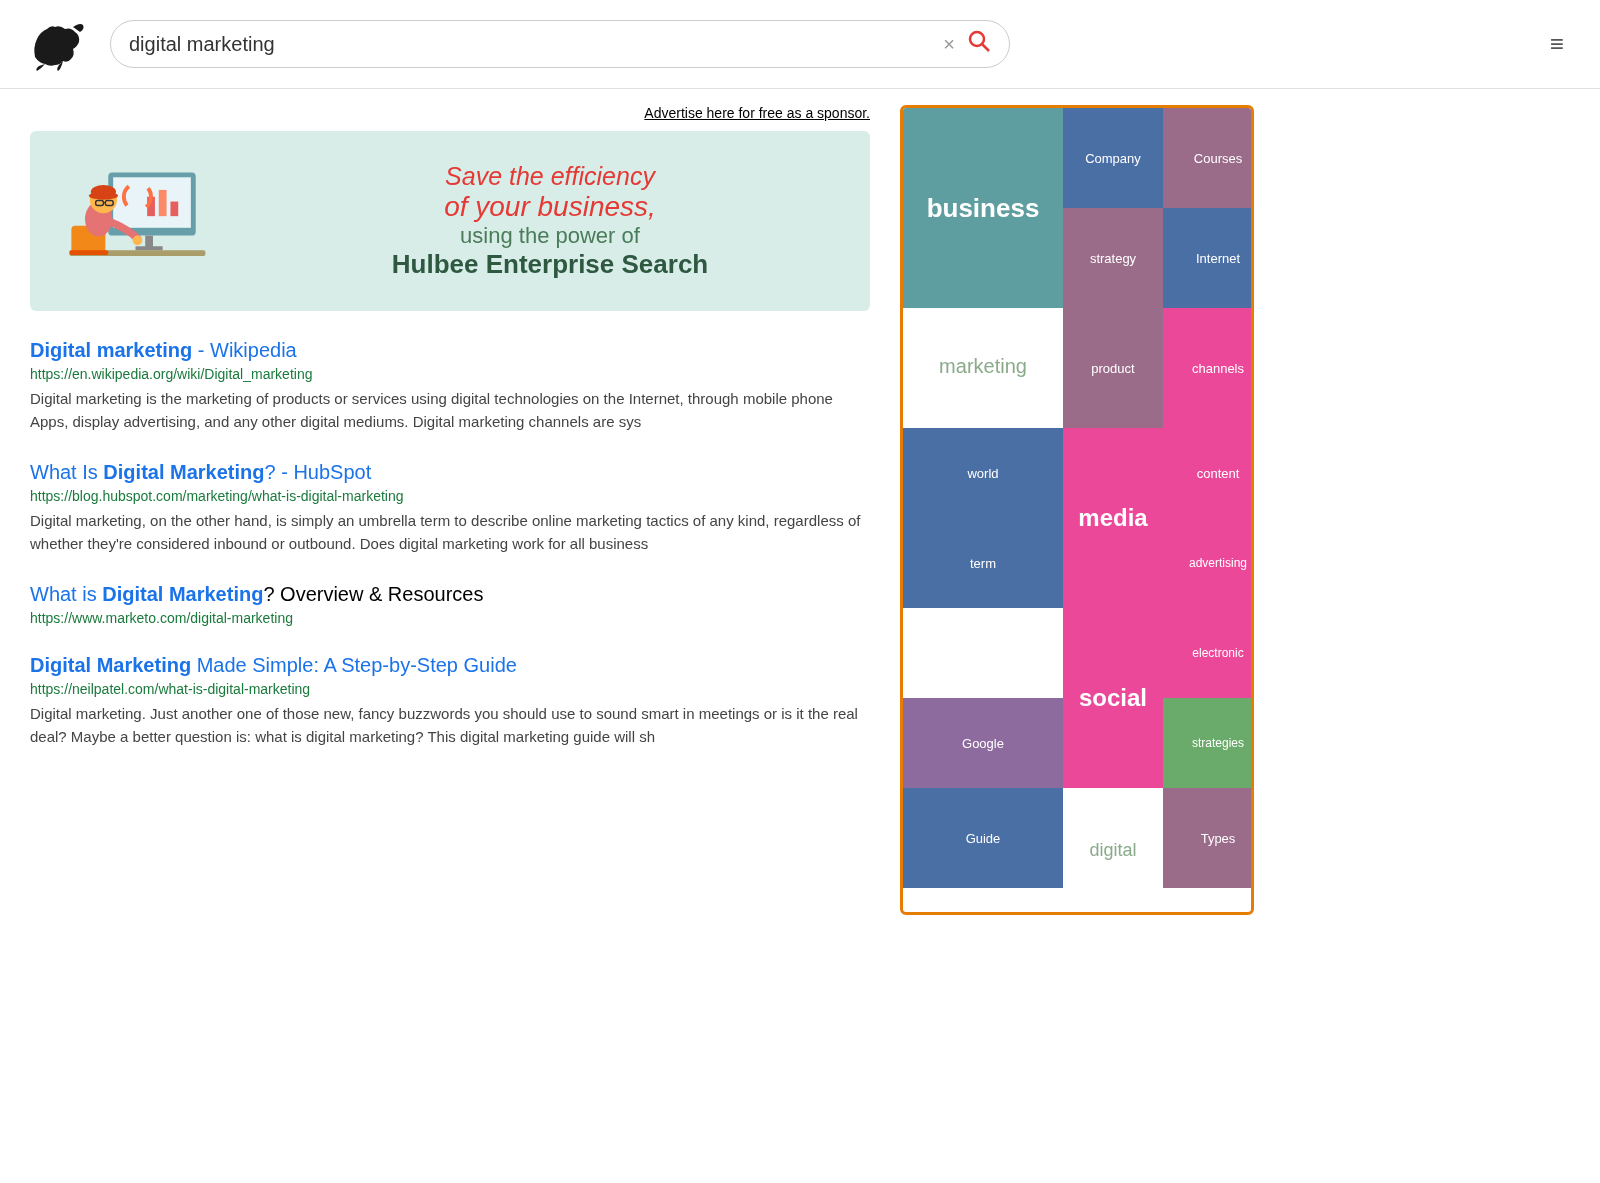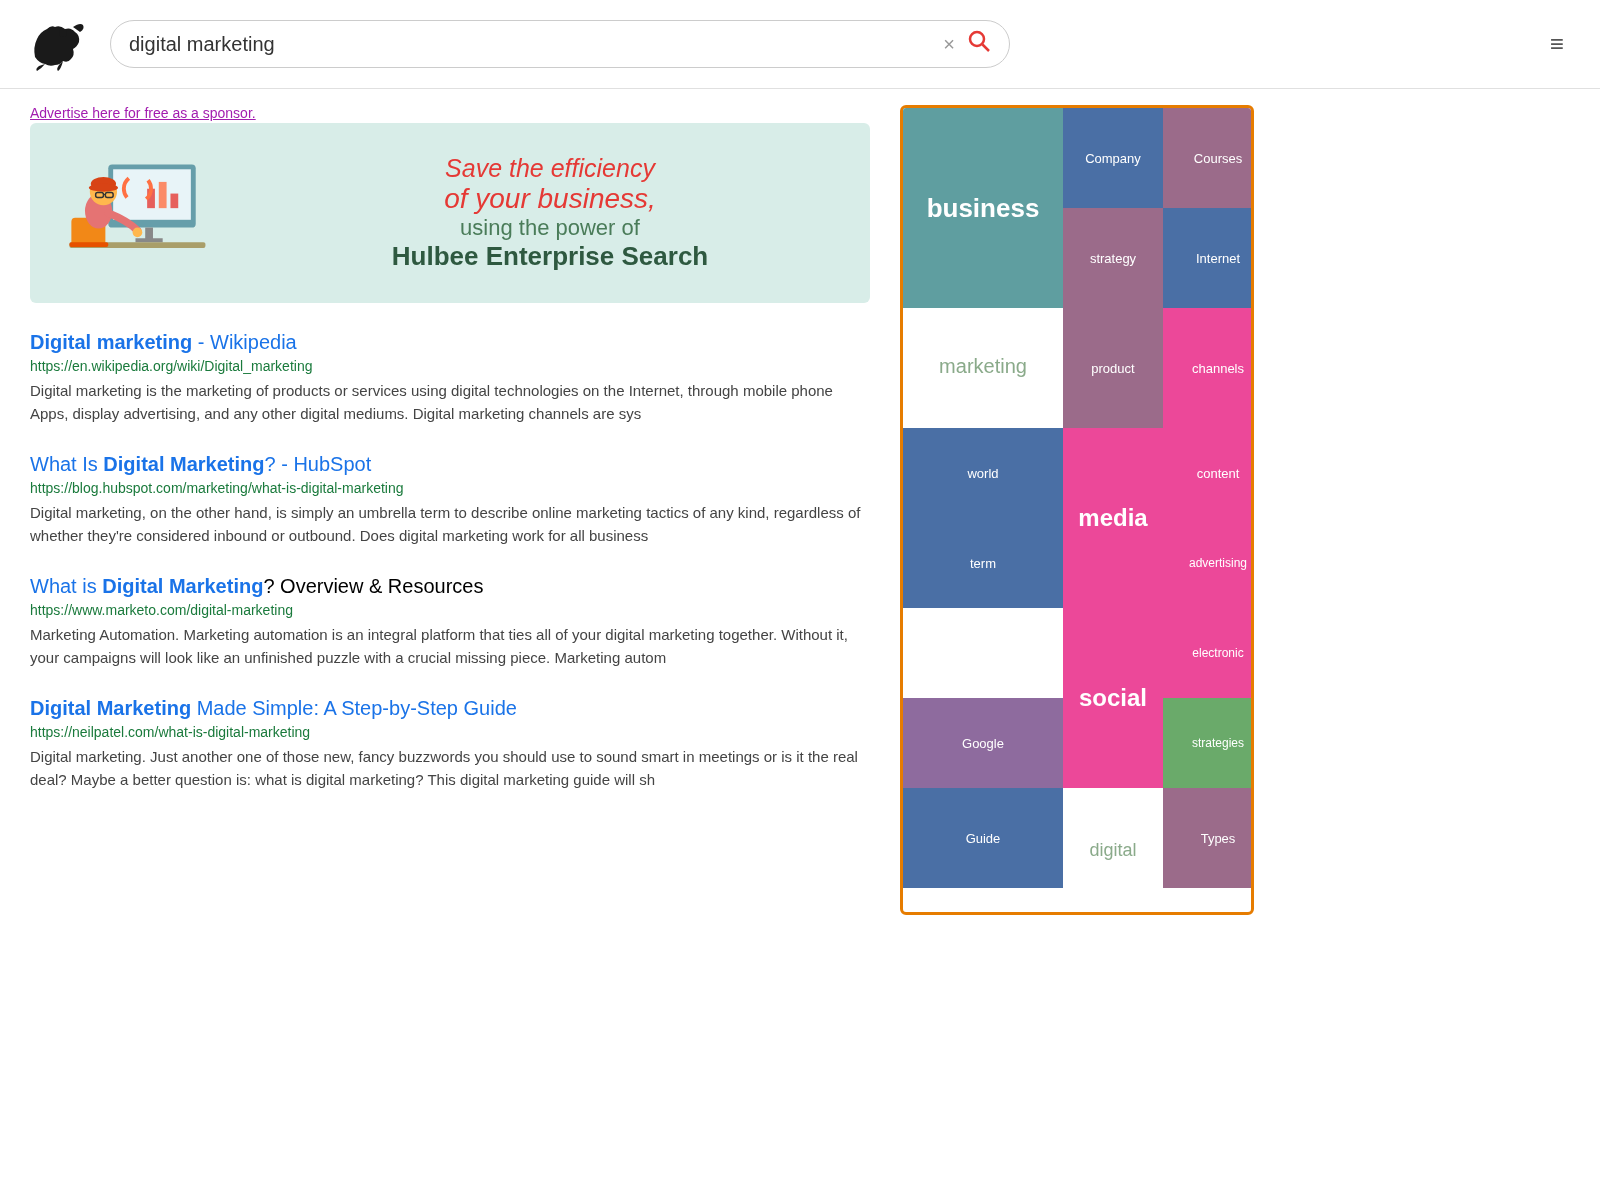--- a/index.html
+++ b/index.html
@@ -65,25 +65,26 @@
     }
 
     
     .left-panel {
       flex: 1;
       padding: 16px 30px;
       max-width: 900px;
     }
 
     .ad-notice {
-      color: #a21caf;
+      color: #000000;
       font-size: 14px;
-      margin-bottom: 2px;
+      margin-bottom: 10px;
       text-decoration: underline;
       cursor: pointer;
+      text-align: right;
     }
 
     .ad-banner {
       background: #d8ede8;
       border-radius: 6px;
       padding: 20px;
       display: flex;
       align-items: center;
       margin-bottom: 28px;
       min-height: 170px;
@@ -282,21 +283,20 @@
         </a>
         <div class="result-url">https://blog.hubspot.com/marketing/what-is-digital-marketing</div>
         <div class="result-desc">Digital marketing, on the other hand, is simply an umbrella term to describe online marketing tactics of any kind, regardless of whether they're considered inbound or outbound. Does digital marketing work for all business</div>
       </div>
 
       <div class="result-item">
         <a class="result-title">
           <span style="font-weight:normal;color:#1a73e8;">What is </span><span style="font-weight:bold;color:#1a73e8;">Digital Marketing</span><span style="font-weight:normal;color:#000000;">? Overview &amp; Resources</span>
         </a>
         <div class="result-url">https://www.marketo.com/digital-marketing</div>
-        <div class="result-desc">Marketing Automation. Marketing automation is an integral platform that ties all of your digital marketing together. Without it, your campaigns will look like an unfinished puzzle with a crucial missing piece. Marketing autom</div>
       </div>
 
       <div class="result-item">
         <a class="result-title">
           <span style="font-weight:bold;color:#1a73e8;">Digital Marketing</span><span style="font-weight:normal;color:#1a73e8;"> Made Simple: A Step-by-Step Guide</span>
         </a>
         <div class="result-url">https://neilpatel.com/what-is-digital-marketing</div>
         <div class="result-desc">Digital marketing. Just another one of those new, fancy buzzwords you should use to sound smart in meetings or is it the real deal? Maybe a better question is: what is digital marketing? This digital marketing guide will sh</div>
       </div>
 

